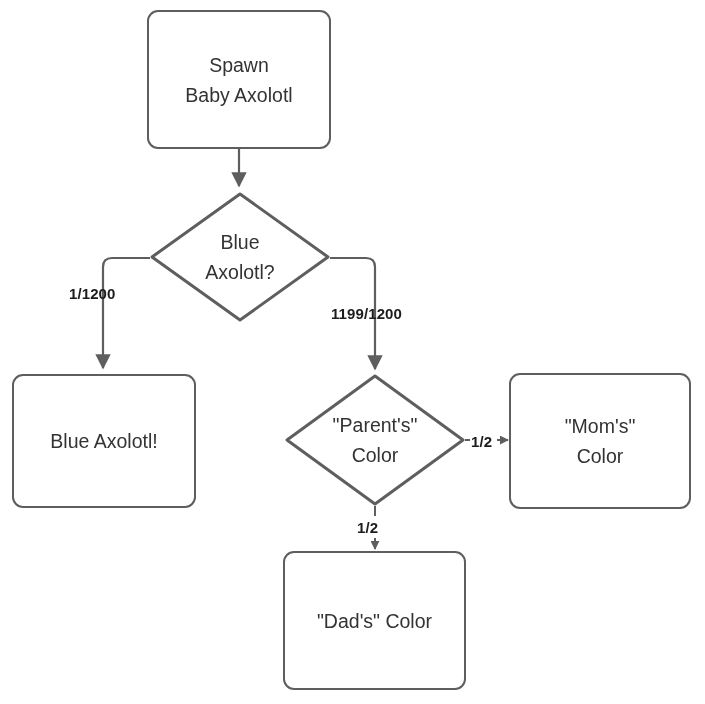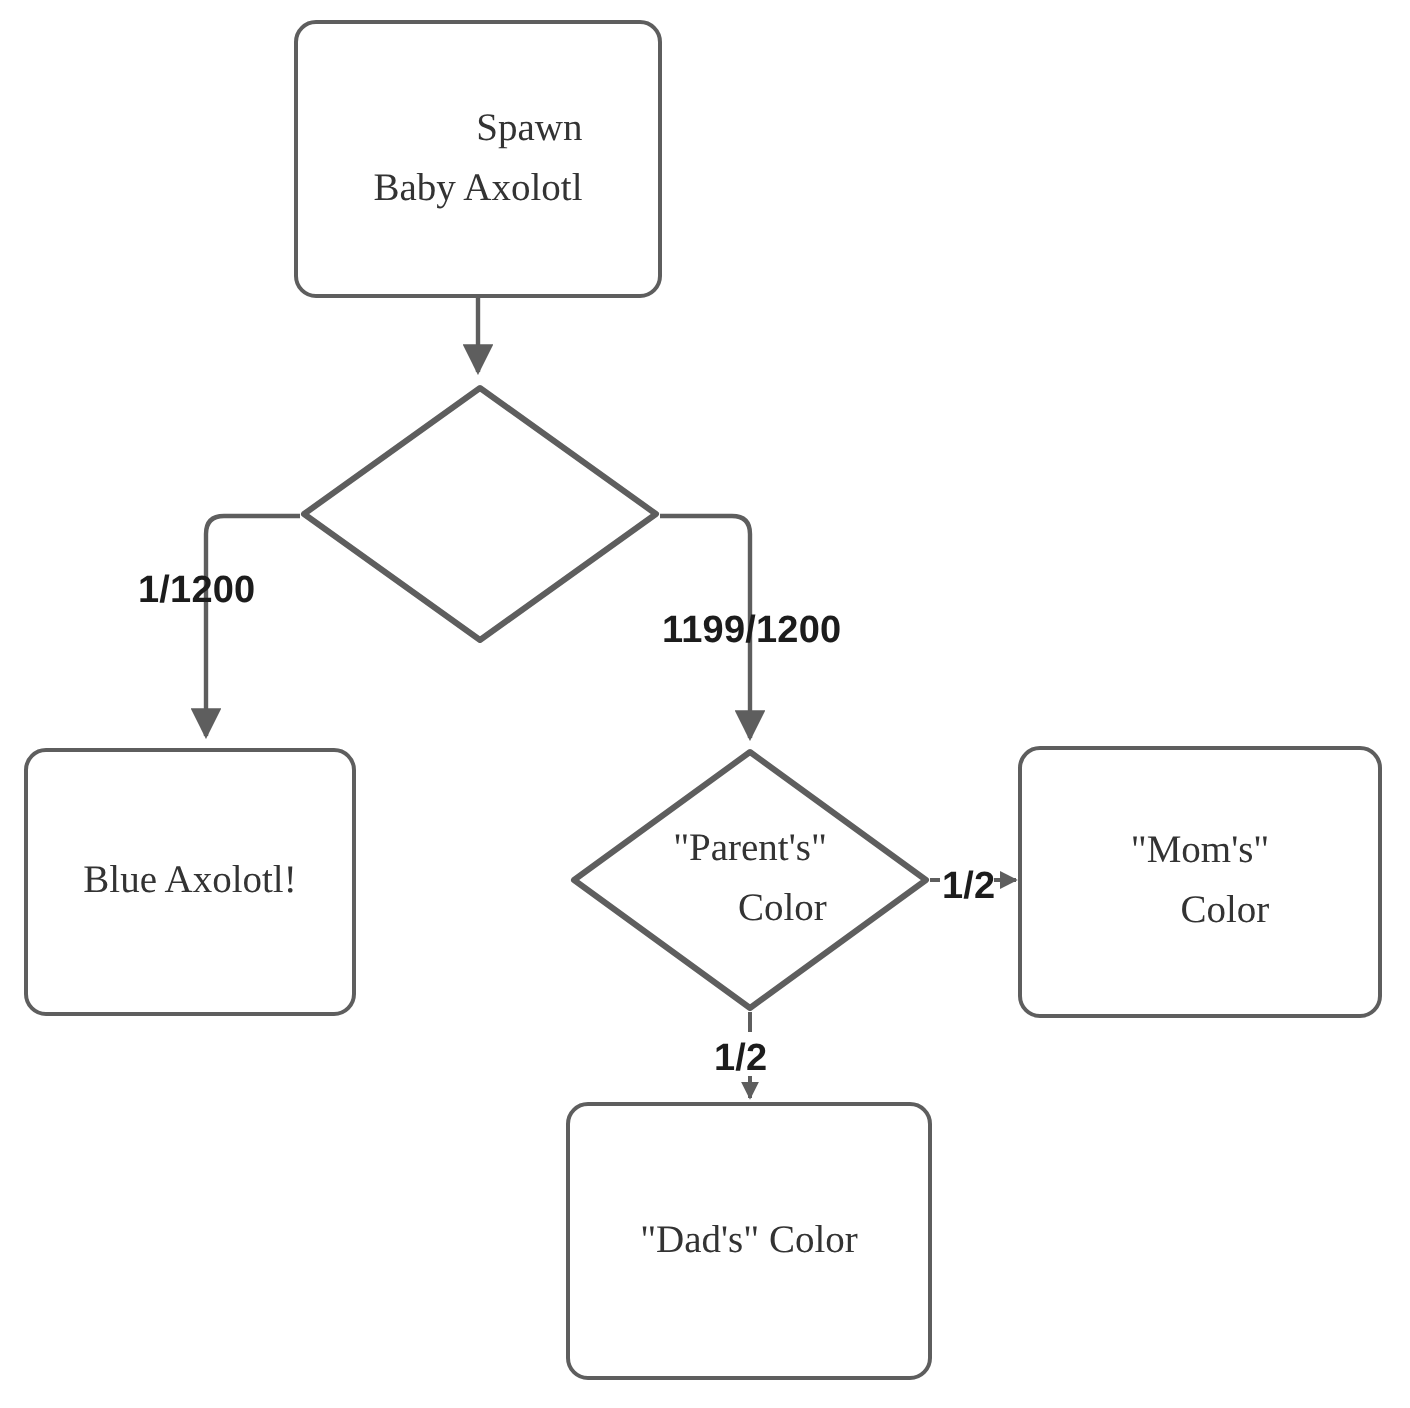--- a/index.html
+++ b/index.html
@@ -27,26 +27,25 @@
     width: 705px;
     height: 704px;
     pointer-events: none;
   }
   .node {
     position: absolute;
     box-sizing: border-box;
     display: flex;
     align-items: center;
     justify-content: center;
-    text-align: right;
+    text-align: center;
     color: #333333;
     font-size: 19.5px;
     line-height: 30px;
     white-space: pre-line;
-    font-family: Liberation Serif, serif;
   }
   .node.process {
     background: #ffffff;
     border: 2.4px solid #5e5e5e;
     border-radius: 11px;
   }
   .node.decision {
     background: transparent;
   }
   .diamond-shape {
@@ -56,31 +55,31 @@
     width: 100%;
     height: 100%;
   }
   .diamond-label {
     position: relative;
     z-index: 2;
     pointer-events: none;
   }
   .edge-label {
     position: absolute;
-    font-size: 19px;
+    font-size: 15px;
     font-weight: bold;
     color: #1c1c1c;
     white-space: nowrap;
     letter-spacing: 0.1px;
   }
 
   
   #node-spawn        { left: 147px; top: 10px;  width: 184px; height: 139px; }
   #node-blue-q       { left: 150px; top: 192px; width: 180px; height: 130px; }
-  #node-blue-result  { left: 12px;  top: 374px; width: 166px; height: 134px; }
+  #node-blue-result  { left: 12px;  top: 374px; width: 184px; height: 134px; }
   #node-parents-q    { left: 285px; top: 374px; width: 180px; height: 132px; }
   #node-moms         { left: 509px; top: 373px; width: 182px; height: 136px; }
   #node-dads         { left: 283px; top: 551px; width: 183px; height: 139px; }
 
   
   #label-left-branch  { left: 69px;  top: 285px; }
   #label-right-branch { left: 331px; top: 285px; margin-top: 20px; }
   #label-mom-branch   { left: 471px; top: 433px; }
   #label-dad-branch   { left: 357px; top: 519px; }
 </style>
@@ -114,20 +113,22 @@
 
   <div class="node process" id="node-spawn">
     <span>Spawn
 Baby Axolotl</span>
   </div>
 
   <div class="node decision" id="node-blue-q">
     <svg class="diamond-shape" viewBox="0 0 180 130" preserveAspectRatio="none" xmlns="http://www.w3.org/2000/svg">
       <polygon points="90,2 178,65 90,128 2,65" fill="#ffffff" stroke="#5e5e5e" stroke-width="3" stroke-linejoin="round" vector-effect="non-scaling-stroke"></polygon>
     </svg>
+    <span class="diamond-label">Blue
+Axolotl?</span>
   </div>
 
   <div class="node process" id="node-blue-result">
     <span>Blue Axolotl!</span>
   </div>
 
   <div class="node decision" id="node-parents-q">
     <svg class="diamond-shape" viewBox="0 0 180 132" preserveAspectRatio="none" xmlns="http://www.w3.org/2000/svg">
       <polygon points="90,2 178,66 90,130 2,66" fill="#ffffff" stroke="#5e5e5e" stroke-width="3" stroke-linejoin="round" vector-effect="non-scaling-stroke"></polygon>
     </svg>

